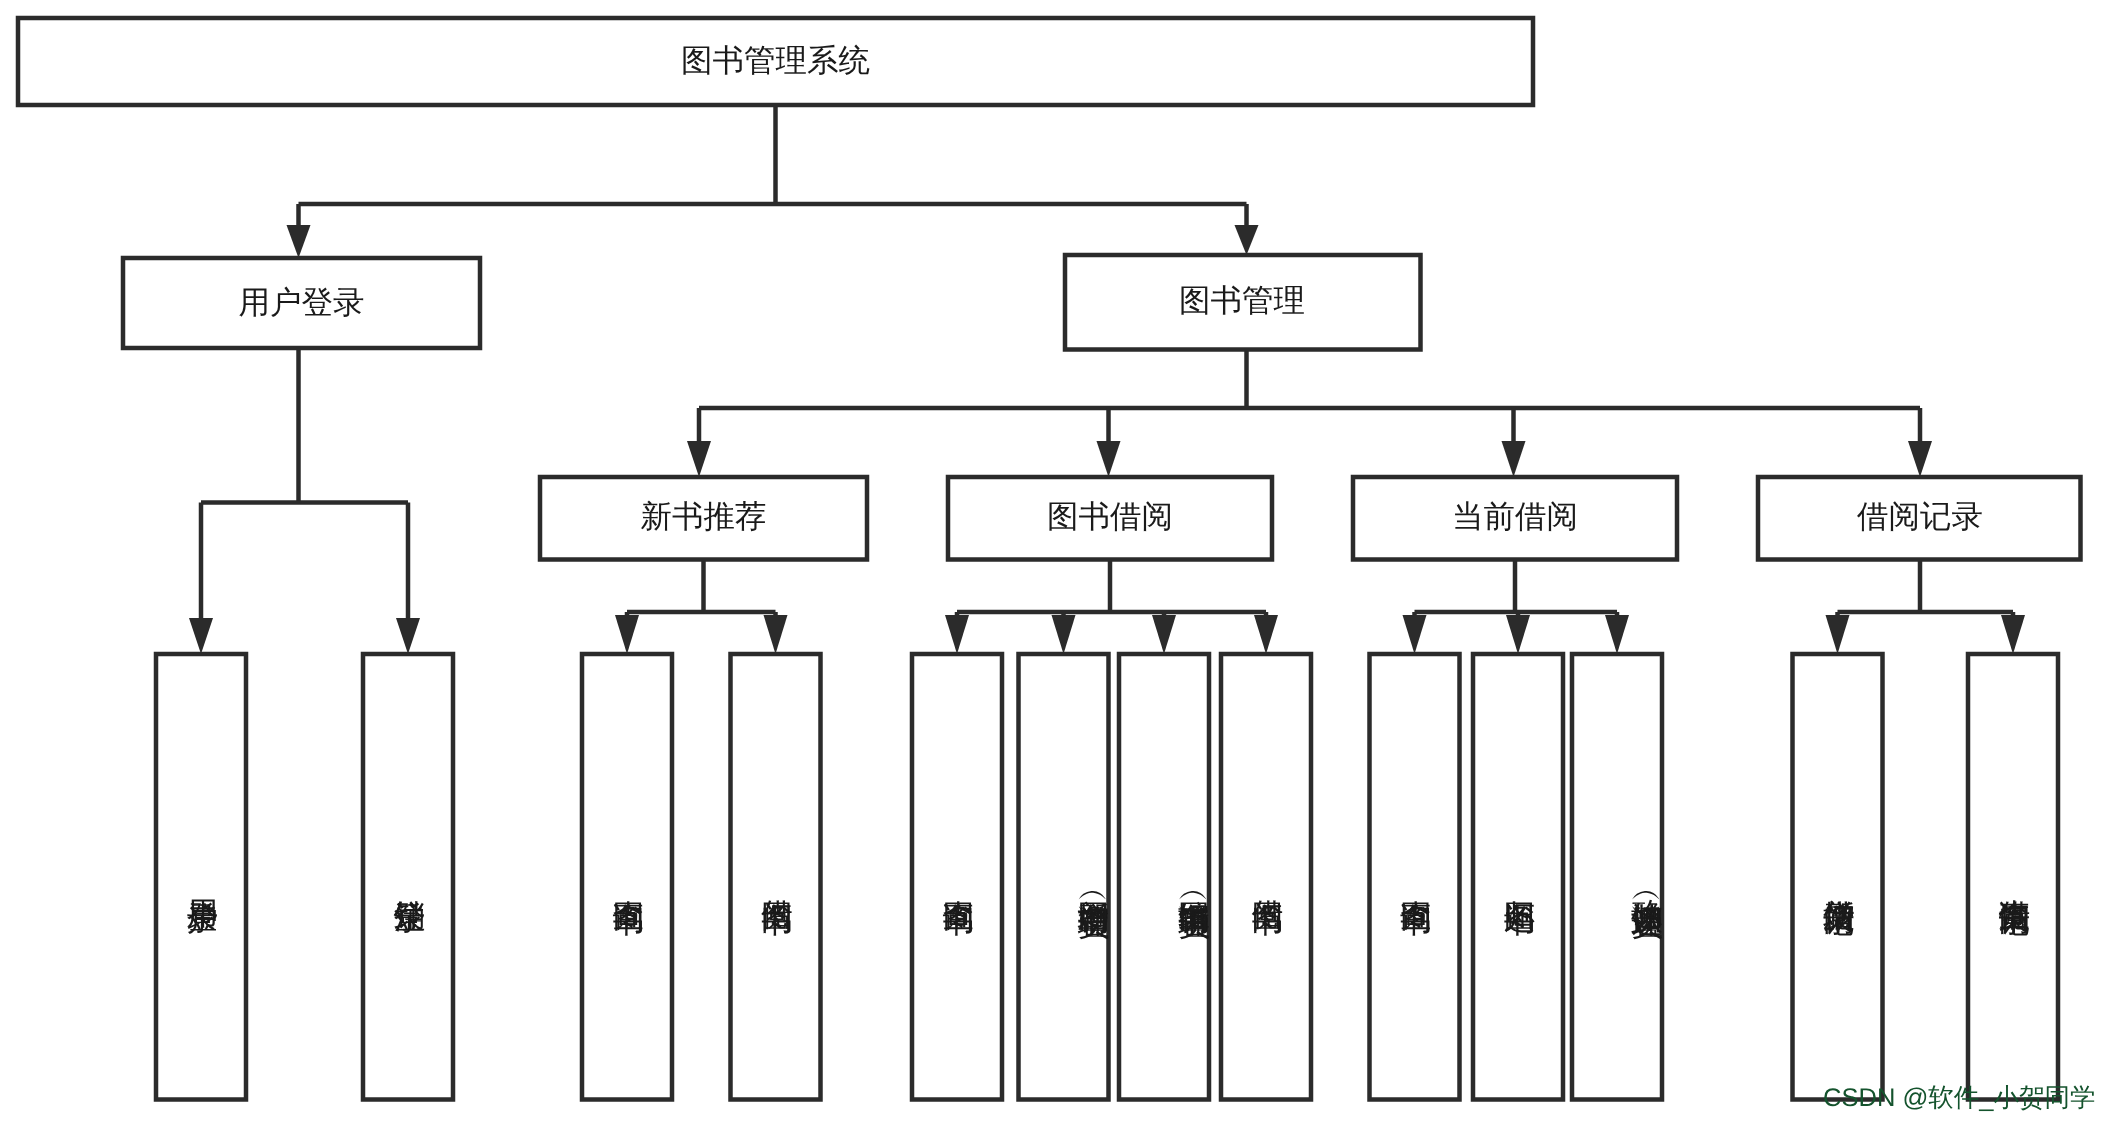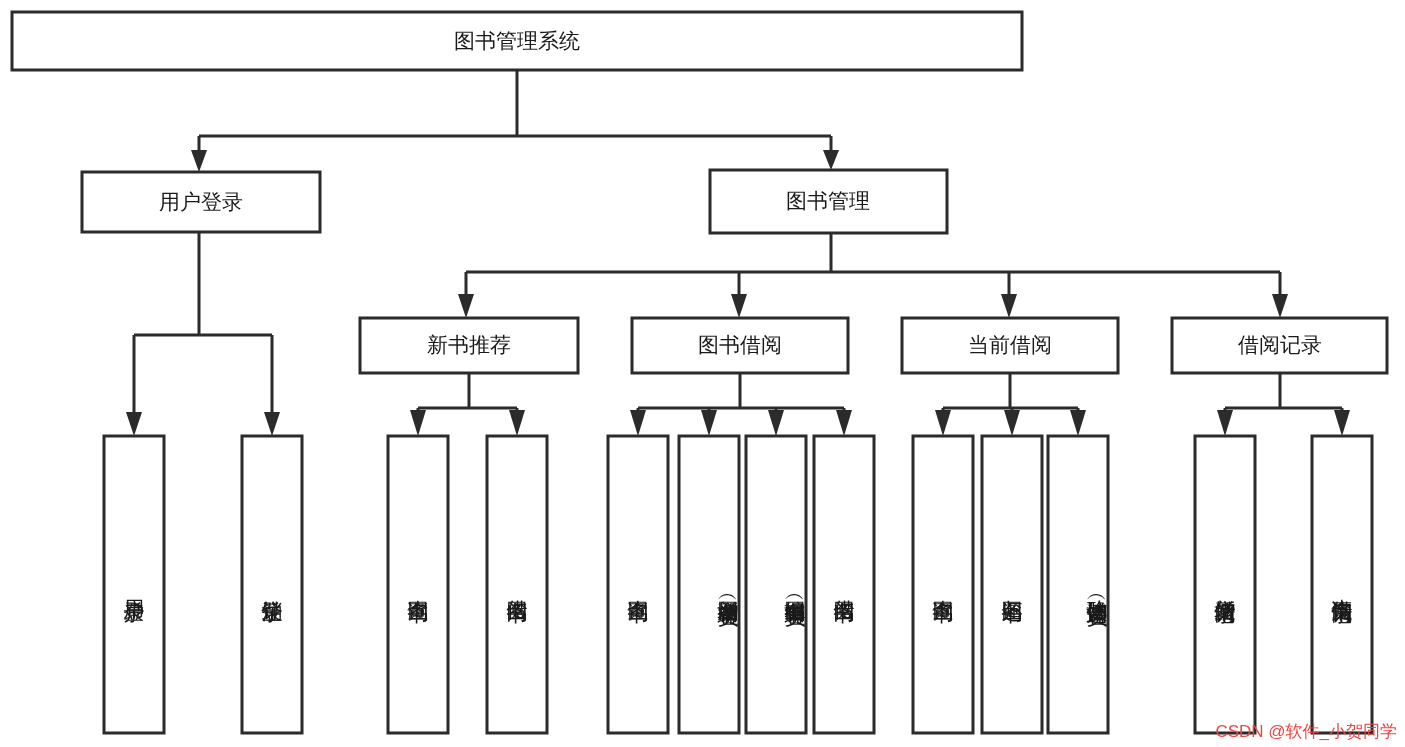--- a/index.html
+++ b/index.html
@@ -59,21 +59,21 @@
     text-align: center;
     white-space: nowrap;
     pointer-events: none;
   }
   #watermark {
     position: absolute;
     right: 8px;
     bottom: 4px;
     font-family: "Liberation Sans", "DejaVu Sans", sans-serif;
     font-size: 17px;
-    color: #ef4444;
+    color: #14532d;
     white-space: nowrap;
   }
 </style>
 </head>
 <body>
 
 <div id="diagram-root">
 
   <svg id="flow" viewBox="0 0 1405 747">
 

